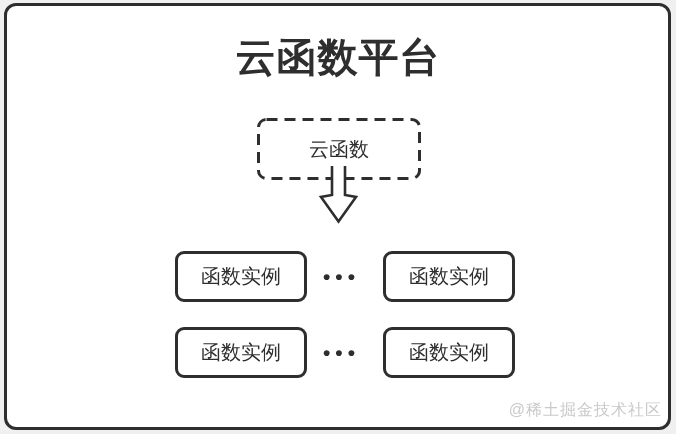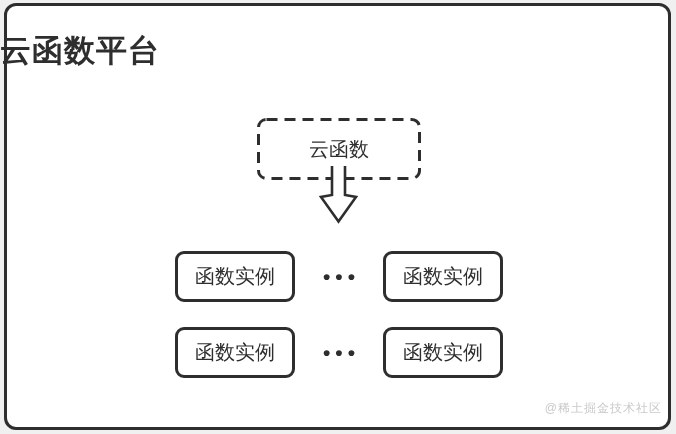--- a/index.html
+++ b/index.html
@@ -24,22 +24,22 @@
   .frame{
     position:absolute;
     left:4px; top:3px; right:5px; bottom:4px;
     background:var(--surface);
     border:3px solid var(--stroke);
     border-radius:12px;
   }
   .title{
     position:absolute;
     left:0; right:0; top:30px;
-    text-align:left;
-    font-size:31px;
+    text-align:center;
+    font-size:40px;
     font-weight:700;
     letter-spacing:1px;
     color:var(--text);
   }
   .cloud-node{
     position:absolute;
     left:257px; top:118px;
     width:164px; height:62px;
     display:flex;
     align-items:center;
@@ -67,21 +67,21 @@
     width:41px; height:58px;
   }
   .arrow path{
     fill:var(--surface);
     stroke:var(--stroke);
     stroke-width:2.6;
     stroke-linejoin:miter;
   }
   .inst{
     position:absolute;
-    width:120px; height:51px;
+    width:132px; height:51px;
     background:var(--surface);
     border:3px solid var(--stroke);
     border-radius:9px;
     display:flex;
     align-items:center;
     justify-content:center;
   }
   .inst span{
     font-size:20px;
     color:var(--text);
@@ -101,21 +101,21 @@
   .dots span{
     font-size:21px;
     font-weight:700;
     letter-spacing:5px;
     margin-left:5px;
     color:var(--text);
   }
   .watermark{
     position:absolute;
     right:14px; top:400px;
-    font-size:12px;
+    font-size:16px;
     letter-spacing:1px;
     color:var(--watermark);
   }
 </style>
 </head>
 <body>
 
 <div class="canvas">
 
   <div class="frame"></div>

